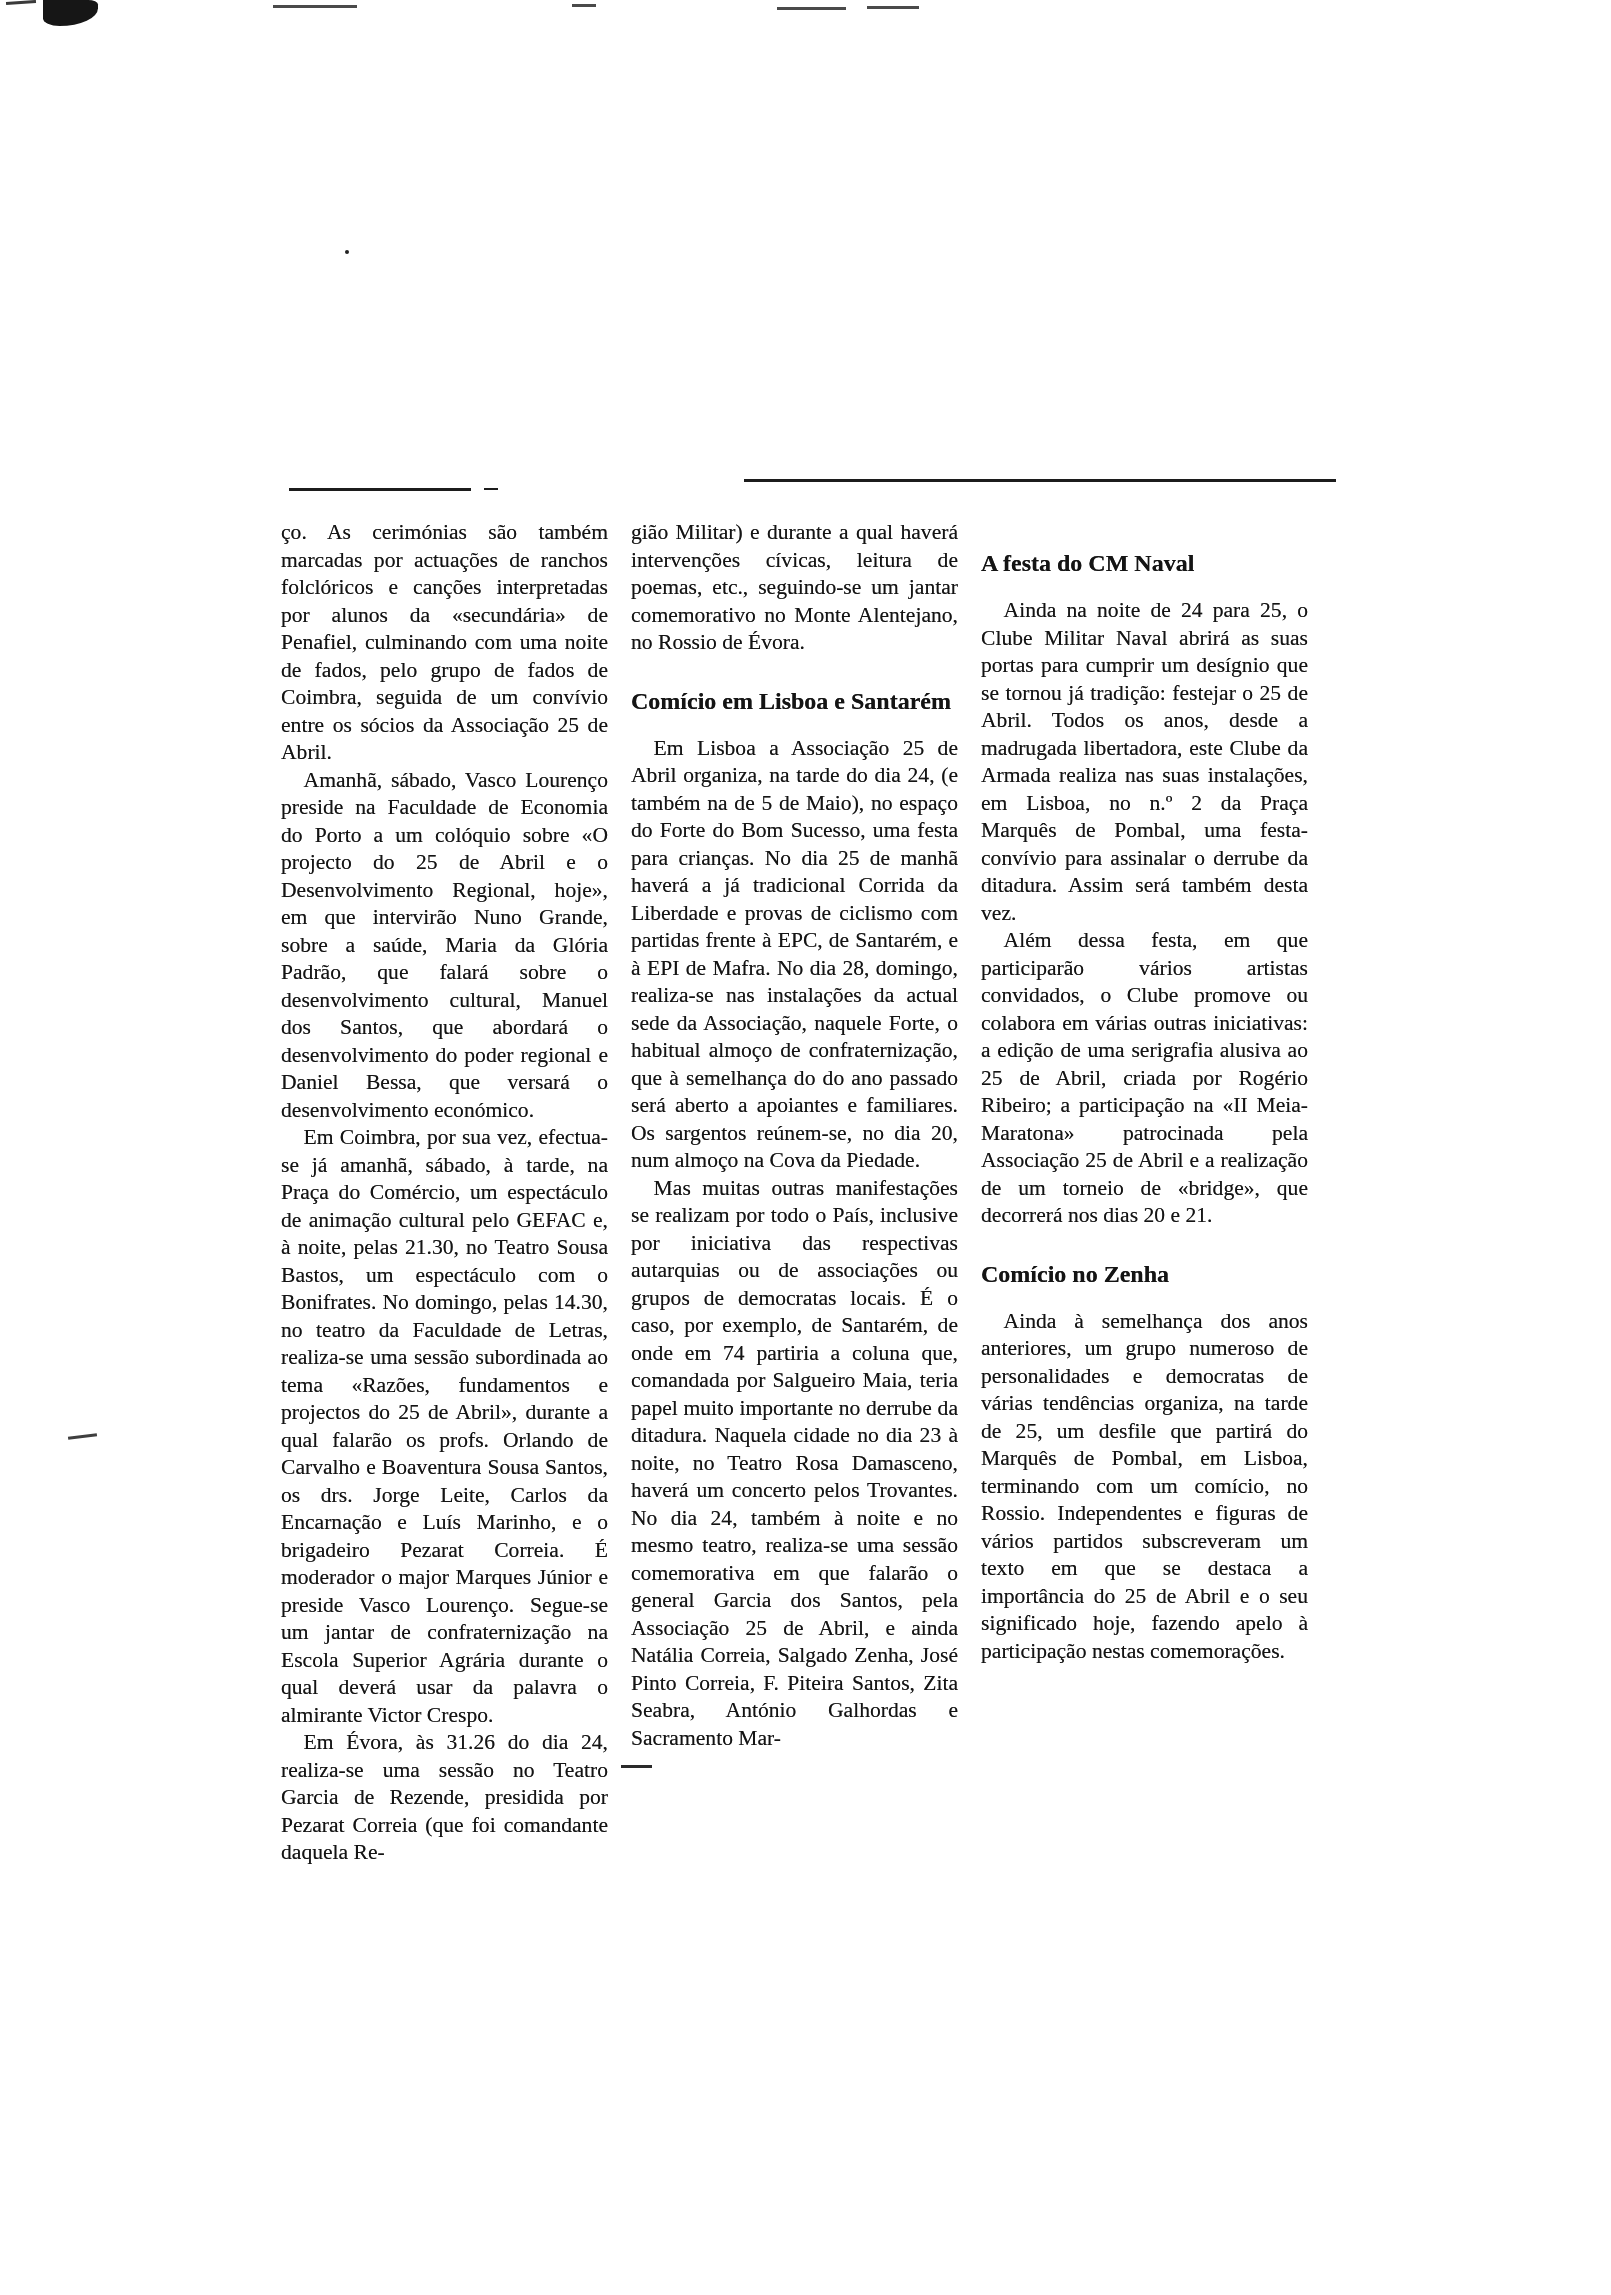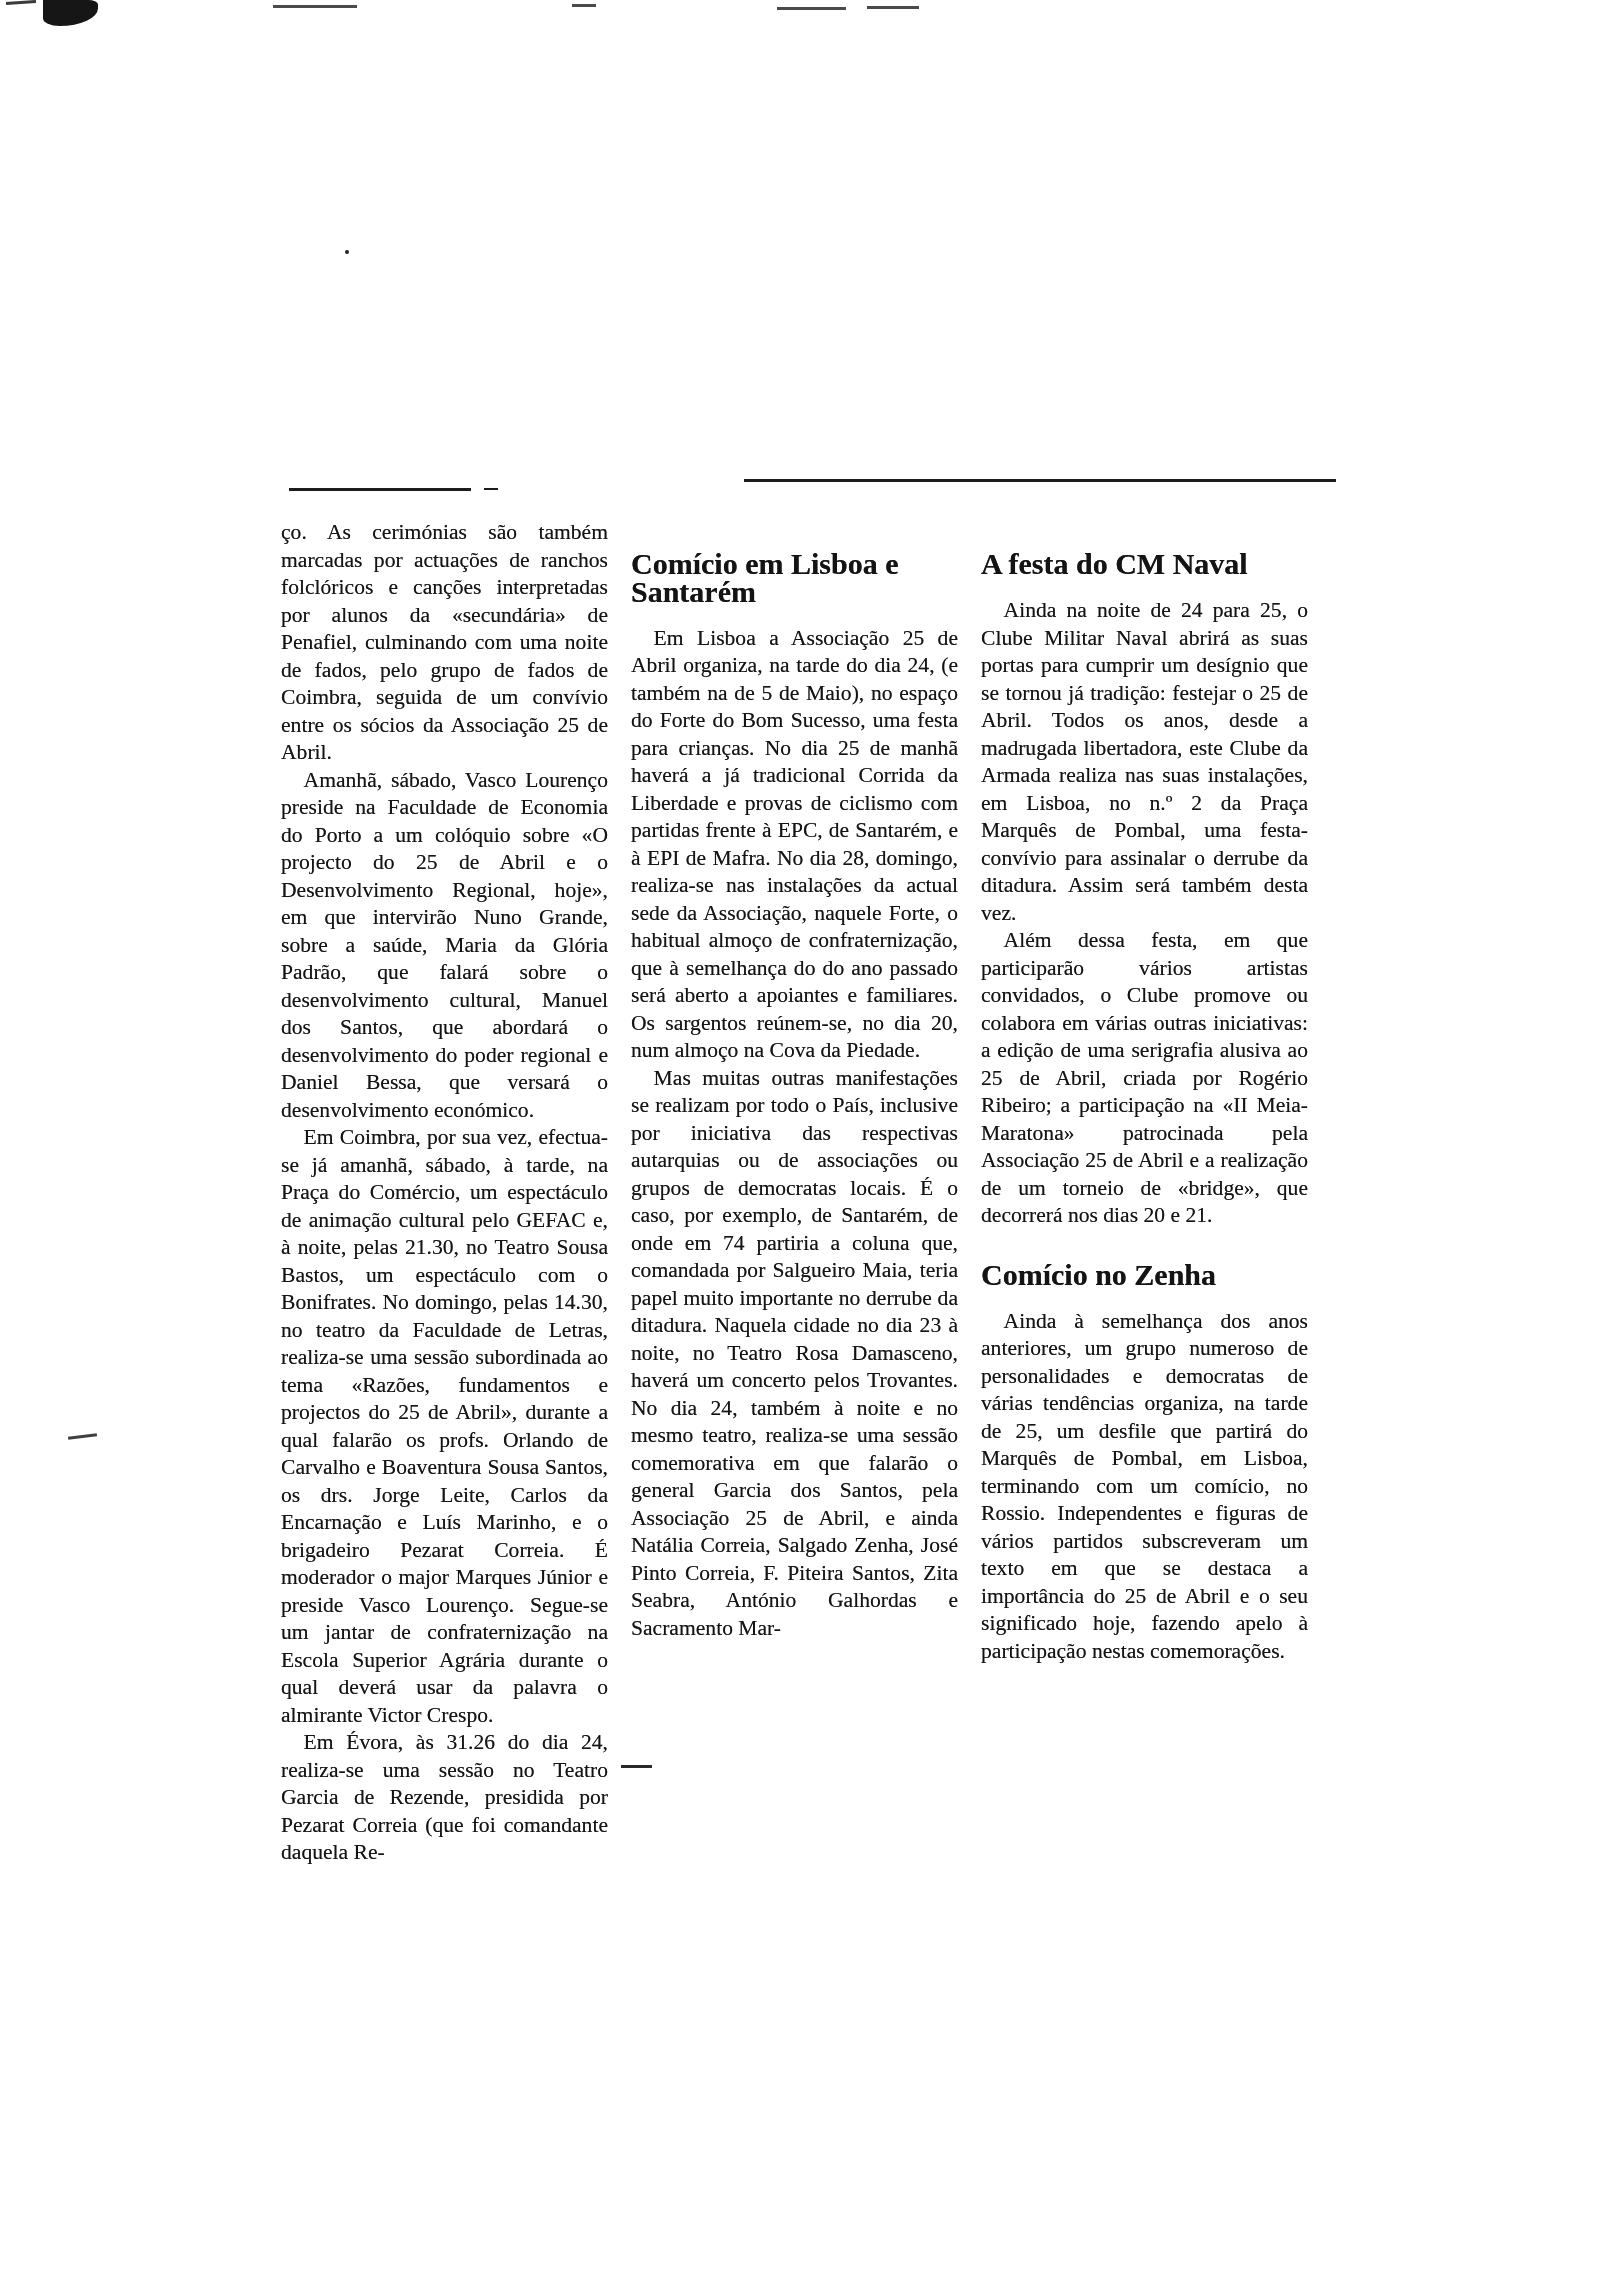--- a/index.html
+++ b/index.html
@@ -16,21 +16,21 @@
   }
   .col{
     width:327px;
     font-size:21.6px;line-height:27.5px;
     text-align:justify;
     text-shadow:0 0 0.5px rgba(0,0,0,.55);
   }
   .col p{margin:0;}
   .col p.indent{text-indent:22.6px;}
   .col h3{
-    font-size:30px;line-height:27.5px;font-weight:700;
+    font-size:24px;line-height:27.5px;font-weight:700;
     margin:31px 0 19.7px 0;text-align:left;
     text-shadow:0 0 0.5px rgba(0,0,0,.7);
   }
   
   .rule{position:absolute;background:#1c1c1c;}
   .rule-long{left:744px;top:479px;width:592px;height:2.5px;}
   .rule-short{left:289px;top:488px;width:182px;height:2.5px;}
   .rule-short-dash{left:484px;top:488px;width:13.8px;height:2px;}
   
   .artifact{position:absolute;background:#161616;}
@@ -65,20 +65,21 @@
 <div class="content">
 
   <div class="col">
     <p>ço. As cerimónias são também marcadas por actuações de ranchos folclóricos e canções interpretadas por alunos da «secundária» de Penafiel, culminando com uma noite de fados, pelo grupo de fados de Coimbra, seguida de um convívio entre os sócios da Associação 25 de Abril.</p>
     <p class="indent">Amanhã, sábado, Vasco Lourenço preside na Faculdade de Economia do Porto a um colóquio sobre «O projecto do 25 de Abril e o Desenvolvimento Regional, hoje», em que intervirão Nuno Grande, sobre a saúde, Maria da Glória Padrão, que falará sobre o desenvolvimento cultural, Manuel dos Santos, que abordará o desenvolvimento do poder regional e Daniel Bessa, que versará o desenvolvimento económico.</p>
     <p class="indent">Em Coimbra, por sua vez, efectua-se já amanhã, sábado, à tarde, na Praça do Comércio, um espectáculo de animação cultural pelo GEFAC e, à noite, pelas 21.30, no Teatro Sousa Bastos, um espectáculo com o Bonifrates. No domingo, pelas 14.30, no teatro da Faculdade de Letras, realiza-se uma sessão subordinada ao tema «Razões, fundamentos e projectos do 25 de Abril», durante a qual falarão os profs. Orlando de Carvalho e Boaventura Sousa Santos, os drs. Jorge Leite, Carlos da Encarnação e Luís Marinho, e o brigadeiro Pezarat Correia. É moderador o major Marques Júnior e preside Vasco Lourenço. Segue-se um jantar de confraternização na Escola Superior Agrária durante o qual deverá usar da palavra o almirante Victor Crespo.</p>
     <p class="indent">Em Évora, às 31.26 do dia 24, realiza-se uma sessão no Teatro Garcia de Rezende, presidida por Pezarat Correia (que foi comandante daquela Re-</p>
   </div>
 
   <div class="col">
+    <p>gião Militar) e durante a qual haverá intervenções cívicas, leitura de poemas, etc., seguindo-se um jantar comemorativo no Monte Alentejano, no Rossio de Évora.</p>
     <h3>Comício em Lisboa e Santarém</h3>
     <p class="indent">Em Lisboa a Associação 25 de Abril organiza, na tarde do dia 24, (e também na de 5 de Maio), no espaço do Forte do Bom Sucesso, uma festa para crianças. No dia 25 de manhã haverá a já tradicional Corrida da Liberdade e provas de ciclismo com partidas frente à EPC, de Santarém, e à EPI de Mafra. No dia 28, domingo, realiza-se nas instalações da actual sede da Associação, naquele Forte, o habitual almoço de confraternização, que à semelhança do do ano passado será aberto a apoiantes e familiares. Os sargentos reúnem-se, no dia 20, num almoço na Cova da Piedade.</p>
     <p class="indent">Mas muitas outras manifestações se realizam por todo o País, inclusive por iniciativa das respectivas autarquias ou de associações ou grupos de democratas locais. É o caso, por exemplo, de Santarém, de onde em 74 partiria a coluna que, comandada por Salgueiro Maia, teria papel muito importante no derrube da ditadura. Naquela cidade no dia 23 à noite, no Teatro Rosa Damasceno, haverá um concerto pelos Trovantes. No dia 24, também à noite e no mesmo teatro, realiza-se uma sessão comemorativa em que falarão o general Garcia dos Santos, pela Associação 25 de Abril, e ainda Natália Correia, Salgado Zenha, José Pinto Correia, F. Piteira Santos, Zita Seabra, António Galhordas e Sacramento Mar-</p>
   </div>
 
   <div class="col">
     <h3>A festa do CM Naval</h3>
     <p class="indent">Ainda na noite de 24 para 25, o Clube Militar Naval abrirá as suas portas para cumprir um desígnio que se tornou já tradição: festejar o 25 de Abril. Todos os anos, desde a madrugada libertadora, este Clube da Armada realiza nas suas instalações, em Lisboa, no n.º 2 da Praça Marquês de Pombal, uma festa-convívio para assinalar o derrube da ditadura. Assim será também desta vez.</p>
     <p class="indent">Além dessa festa, em que participarão vários artistas convidados, o Clube promove ou colabora em várias outras iniciativas: a edição de uma serigrafia alusiva ao 25 de Abril, criada por Rogério Ribeiro; a participação na «II Meia-Maratona» patrocinada pela Associação 25 de Abril e a realização de um torneio de «bridge», que decorrerá nos dias 20 e 21.</p>
     <h3>Comício no Zenha</h3>

